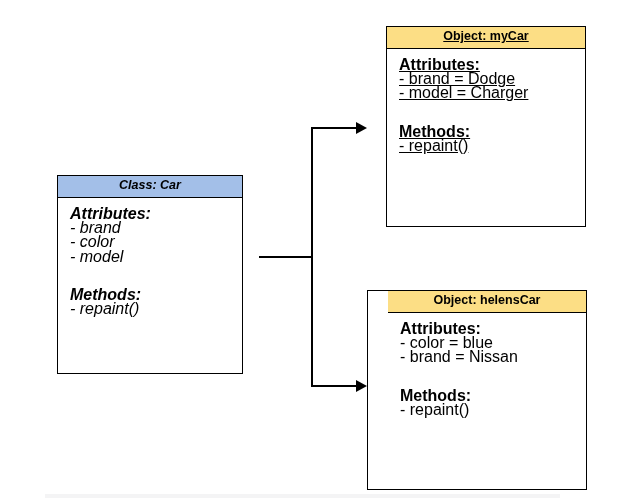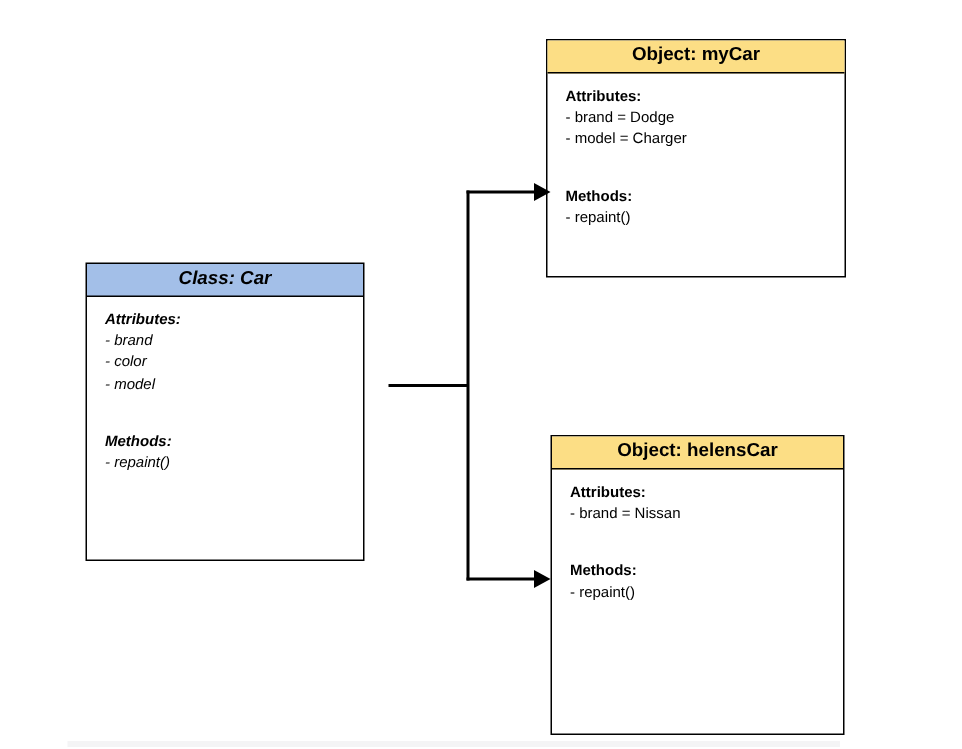--- a/index.html
+++ b/index.html
@@ -28,21 +28,21 @@
     border-bottom: 1.5px solid var(--border, #000000);
     text-align: center;
     font-weight: bold;
     font-size: 12.5px;
     color: #000000;
   }
   .uml-header.blue   { background: var(--class-header, #A3BFE8); }
   .uml-header.yellow { background: var(--object-header, #FCDE85); }
   .uml-body {
     padding: 9px 12px;
-    font-size: 10px;
+    font-size: 16px;
     line-height: 14.2px;
     color: #000000;
   }
   .section-label { font-weight: bold; }
   .methods-label { margin-top: 24px; }
   .conn {
     position: absolute;
     background: var(--connector, #000000);
   }
   .arrowhead {
@@ -72,35 +72,36 @@
     <div class="uml-body">
       <div class="section-label">Attributes:</div>
       <div>- brand</div>
       <div>- color</div>
       <div>- model</div>
       <div class="section-label methods-label">Methods:</div>
       <div>- repaint()</div>
     </div>
   </div>
 
-  <div class="uml-box" style="left:364px; top:26px; width:200px; height:159px;">
+  <div class="uml-box" style="left:386px; top:26px; width:200px; height:201px;text-decoration:underline;">
     <div class="uml-header yellow">Object: myCar</div>
     <div class="uml-body">
       <div class="section-label">Attributes:</div>
       <div>- brand = Dodge</div>
       <div>- model = Charger</div>
       <div class="section-label methods-label">Methods:</div>
       <div>- repaint()</div>
     </div>
   </div>
 
-  <div class="uml-box" style="left:367px; top:290px; width:196px; height:200px;">
+  <div class="uml-box" style="left:367px; top:290px; width:220px; height:200px;padding-left:20px;">
     <div class="uml-header yellow">Object: helensCar</div>
     <div class="uml-body">
       <div class="section-label">Attributes:</div>
+      <div>- color = blue</div>
       <div>- brand = Nissan</div>
       <div class="section-label methods-label">Methods:</div>
       <div>- repaint()</div>
     </div>
   </div>
 
   <div class="conn" style="left:259px; top:256px; width:53px; height:2px;"></div>
   <div class="conn" style="left:311px; top:127px; width:2px; height:260px;"></div>
   <div class="conn" style="left:311px; top:127px; width:46px; height:2px;"></div>
   <div class="conn" style="left:311px; top:385px; width:46px; height:2px;"></div>

